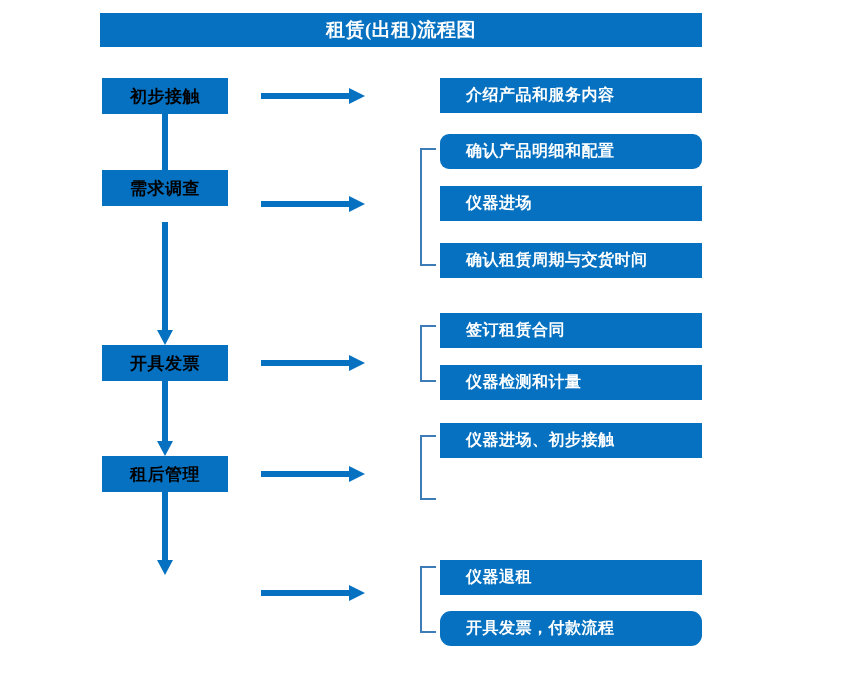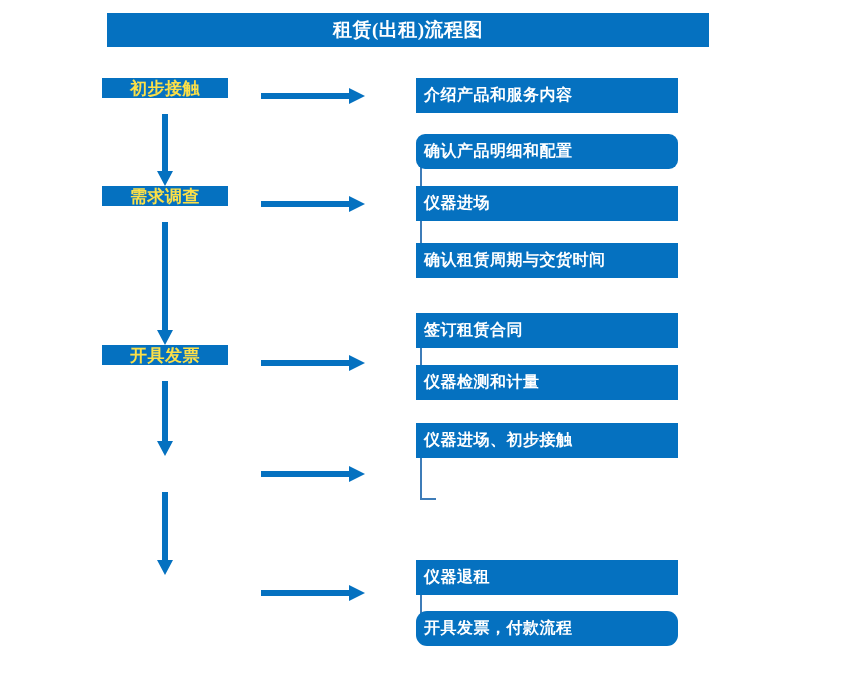--- a/index.html
+++ b/index.html
@@ -16,60 +16,60 @@
   }
   #canvas {
     position: absolute;
     left: 0; top: 0;
     width: 844px;
     height: 688px;
   }
   
   .title-bar {
     position: absolute;
-    left: 107px;
+    left: 100px;
     top: 13px;
     width: 602px;
     height: 34px;
     background: #0571C0;
     color: #ffffff;
     font-size: 19px;
     font-weight: bold;
     display: flex;
     align-items: center;
     justify-content: center;
     letter-spacing: 0.5px;
   }
   
   .stage-box {
     position: absolute;
     width: 126px;
-    height: 20px;
+    height: 36px;
     background: #0571C0;
-    color: #fde047;
+    color: #000000;
     font-size: 17px;
     font-weight: bold;
     display: flex;
     align-items: center;
     justify-content: center;
     letter-spacing: 0.5px;
   }
   
   .detail-box {
     position: absolute;
-    left: 416px;
+    left: 440px;
     width: 262px;
     height: 35px;
     background: #0571C0;
     color: #ffffff;
     font-size: 16px;
     font-weight: bold;
     display: flex;
     align-items: center;
-    padding-left: 8px;
+    padding-left: 26px;
     box-sizing: border-box;
     letter-spacing: 0.5px;
     white-space: nowrap;
   }
   
   .h-arrow {
     position: absolute;
     height: 16px;
     width: 104px;
   }
@@ -89,24 +89,25 @@
 </style>
 </head>
 <body>
 
 <div id="canvas">
 
   <div class="title-bar">租赁(出租)流程图</div>
 
   <div class="stage-box" style="left:102px; top:78px;">初步接触</div>
 
-  <div class="stage-box" style="left:102px; top:186px;">需求调查</div>
+  <div class="stage-box" style="left:102px; top:170px;">需求调查</div>
 
   <div class="stage-box" style="left:102px; top:345px;">开具发票</div>
 
+  <div class="stage-box" style="left:102px; top:456px;">租后管理</div>
 
 
   <svg class="v-arrow" style="left:156px; top:114px; height:72px;" viewBox="0 0 18 72" preserveAspectRatio="none">
     <rect x="6" y="0" width="6" height="58" fill="#0571C0"></rect>
     <polygon points="9,72 1,57 17,57" fill="#0571C0"></polygon>
   </svg>
 
   <svg class="v-arrow" style="left:156px; top:222px; height:123px;" viewBox="0 0 18 123" preserveAspectRatio="none">
     <rect x="6" y="0" width="6" height="109" fill="#0571C0"></rect>
     <polygon points="9,123 1,108 17,108" fill="#0571C0"></polygon>

